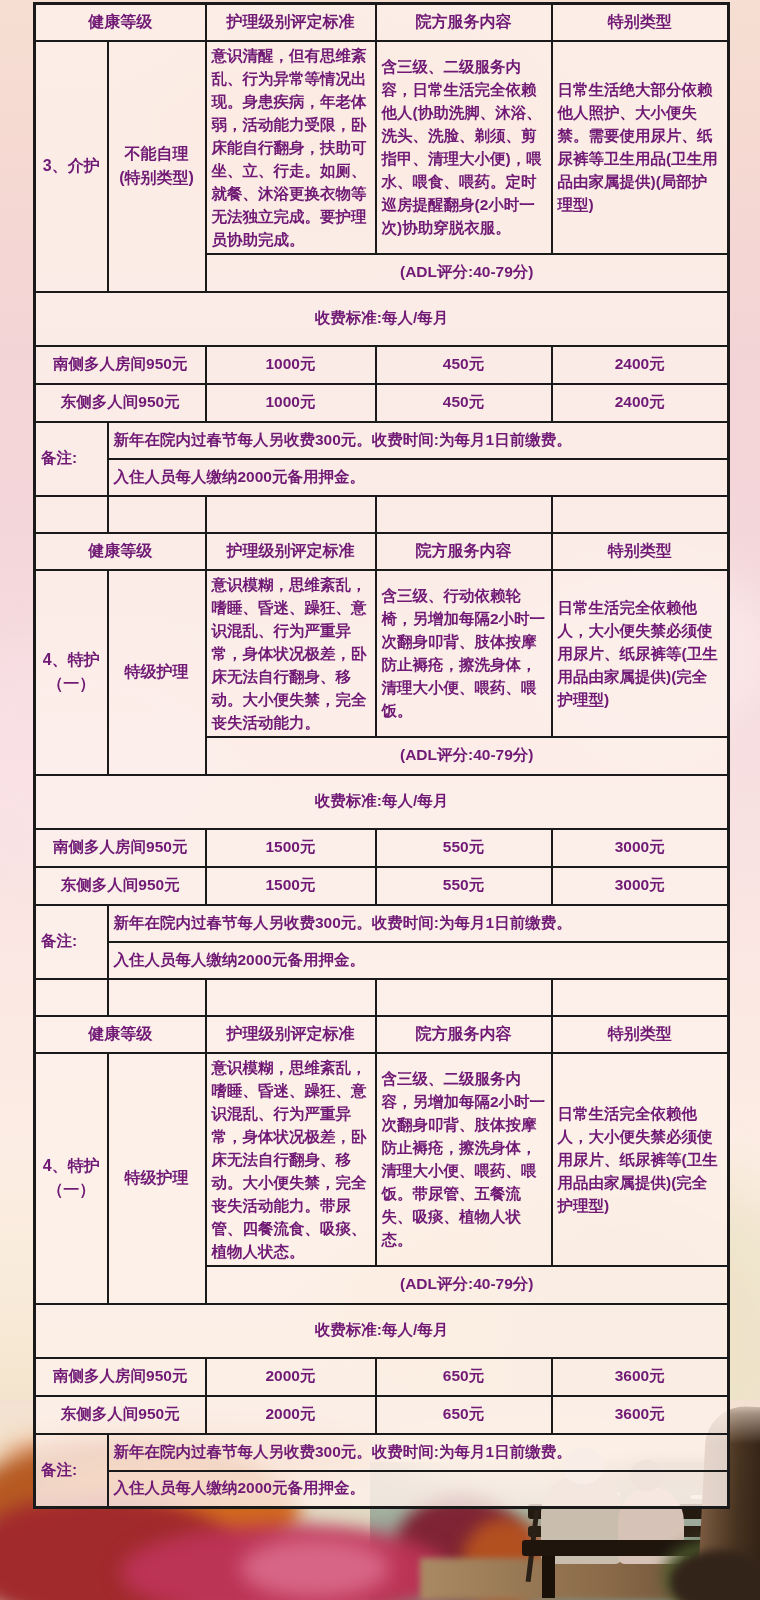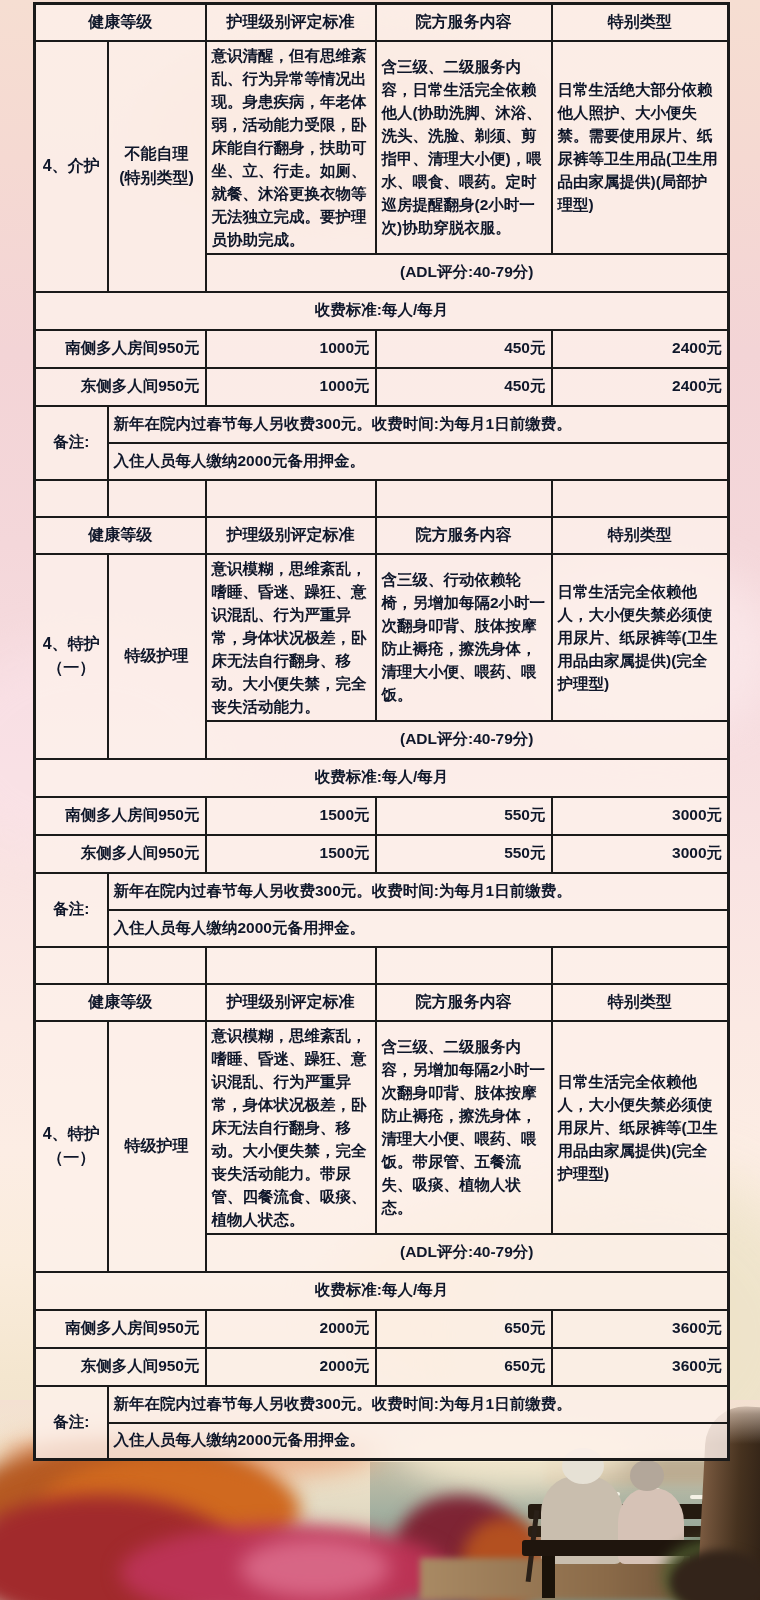--- a/index.html
+++ b/index.html
@@ -62,43 +62,43 @@
   .trunk-base{position:absolute;right:-10px;bottom:-14px;width:100px;height:64px;border-radius:50%;background:#33241a;filter:blur(4px);}
   .leaves{position:absolute;right:-6px;bottom:-12px;width:104px;height:72px;border-radius:50%;background:#4d5c2e;filter:blur(7px);opacity:.9;}
   .photo .topfade{position:absolute;inset:0;
     background:linear-gradient(180deg,#f4e0d2 0%,rgba(244,224,210,.55) 7%,rgba(244,224,210,0) 22%);}
 
   
   table.care{
     position:absolute;left:33px;top:2px;width:694px;
     border-collapse:collapse;table-layout:fixed;
     border:3px solid #1a1a1a;
-    color:#0f172a;
+    color:#701a75;
   }
   table.care td{
     border:2px solid #1a1a1a;
     background:rgba(253,240,234,.82);
     font-weight:700;vertical-align:middle;
     padding:2px 5px;overflow:hidden;
   }
   tr.r-header{height:37px;}
   tr.r-detail-1{height:204px;}
   tr.r-detail-2{height:167px;}
   tr.r-detail-3{height:207px;}
   tr.r-adl{height:38px;}
-  tr.r-fee{height:38px;}
+  tr.r-fee{height:54px;}
   tr.r-price{height:38px;}
   tr.r-remark{height:37px;}
   tr.r-spacer{height:37px;}
   td.c-head{text-align:center;font-size:16px;}
   td.c-grade,td.c-carelevel{text-align:center;font-size:16px;line-height:24px;padding:2px 2px;}
   td.c-text{text-align:left;font-size:15.5px;line-height:23px;padding:3px 6px;}
   td.c-adl,td.c-fee{text-align:center;font-size:15.5px;}
-  td.c-room,td.c-price{text-align:right;font-size:15.5px;}
-  td.c-remarklabel{text-align:center;font-size:15.5px;}
+  td.c-room,td.c-price{text-align:center;font-size:15.5px;}
+  td.c-remarklabel{text-align:left;font-size:15.5px;}
   td.c-remark{text-align:left;font-size:15.5px;padding-left:9px;}
   .line{display:block;}
   .line:empty{display:none;}
 </style>
 </head>
 <body>
 
 <div class="glow glow-top"></div>
 <div class="glow glow-mid1"></div>
 <div class="glow glow-mid2"></div>
@@ -153,21 +153,21 @@
 
   <tbody>
       <tr class="r-header">
     <td class="c-head" colspan="2">健康等级</td>
     <td class="c-head">护理级别评定标准</td>
     <td class="c-head">院方服务内容</td>
     <td class="c-head">特别类型</td>
   </tr>
   <tr class="r-detail-1">
     <td class="c-grade" rowspan="2">
-      <span class="line">4、介护</span>
+      <span class="line">3、介护</span>
 
     </td>
     <td class="c-carelevel" rowspan="2">
       <span class="line">不能自理</span>
       <span class="line">(特别类型)</span>
     </td>
     <td class="c-text">意识清醒，但有思维紊乱、行为异常等情况出现。身患疾病，年老体弱，活动能力受限，卧床能自行翻身，扶助可坐、立、行走。如厕、就餐、沐浴更换衣物等无法独立完成。要护理员协助完成。</td>
     <td class="c-text">含三级、二级服务内容，日常生活完全依赖他人(协助洗脚、沐浴、洗头、洗脸、剃须、剪指甲、清理大小便)，喂水、喂食、喂药。定时巡房提醒翻身(2小时一次)协助穿脱衣服。</td>
     <td class="c-text">日常生活绝大部分依赖他人照护、大小便失禁。需要使用尿片、纸尿裤等卫生用品(卫生用品由家属提供)(局部护理型)</td>
   </tr>

